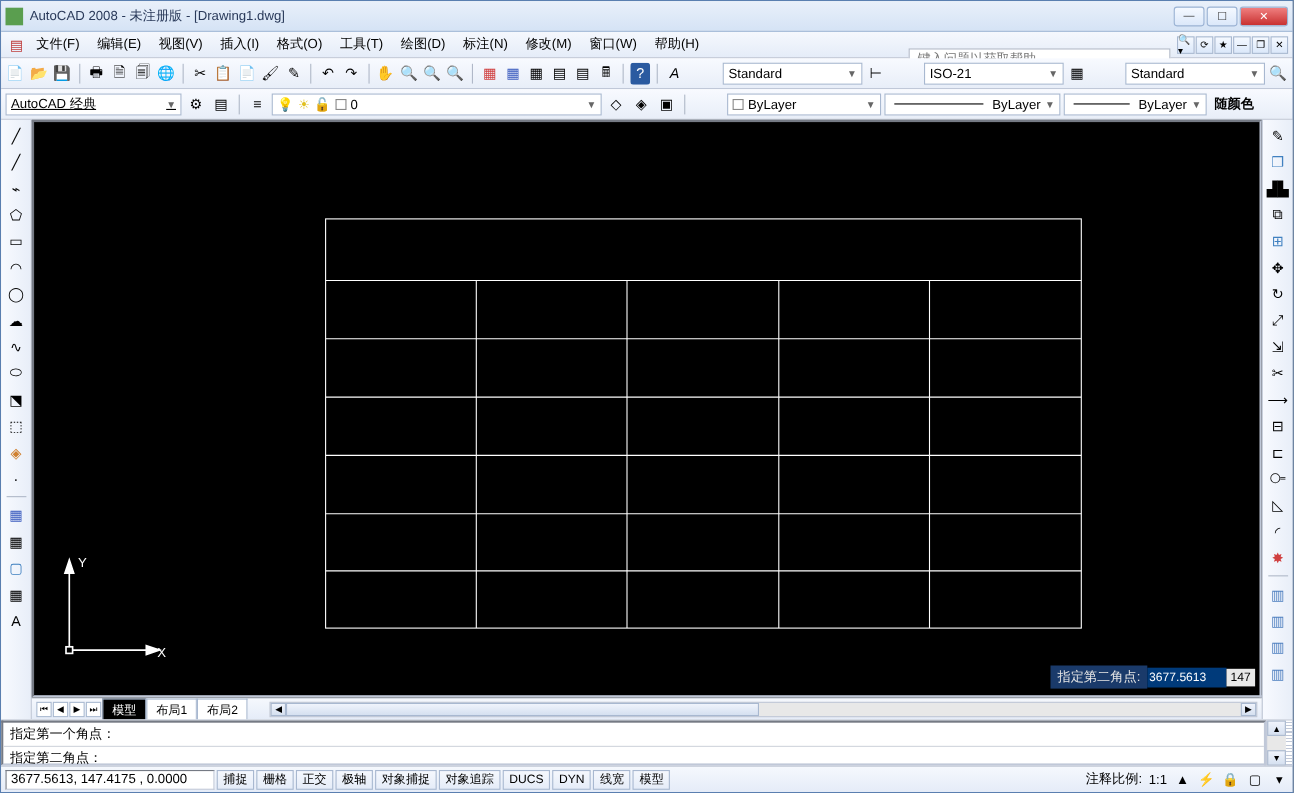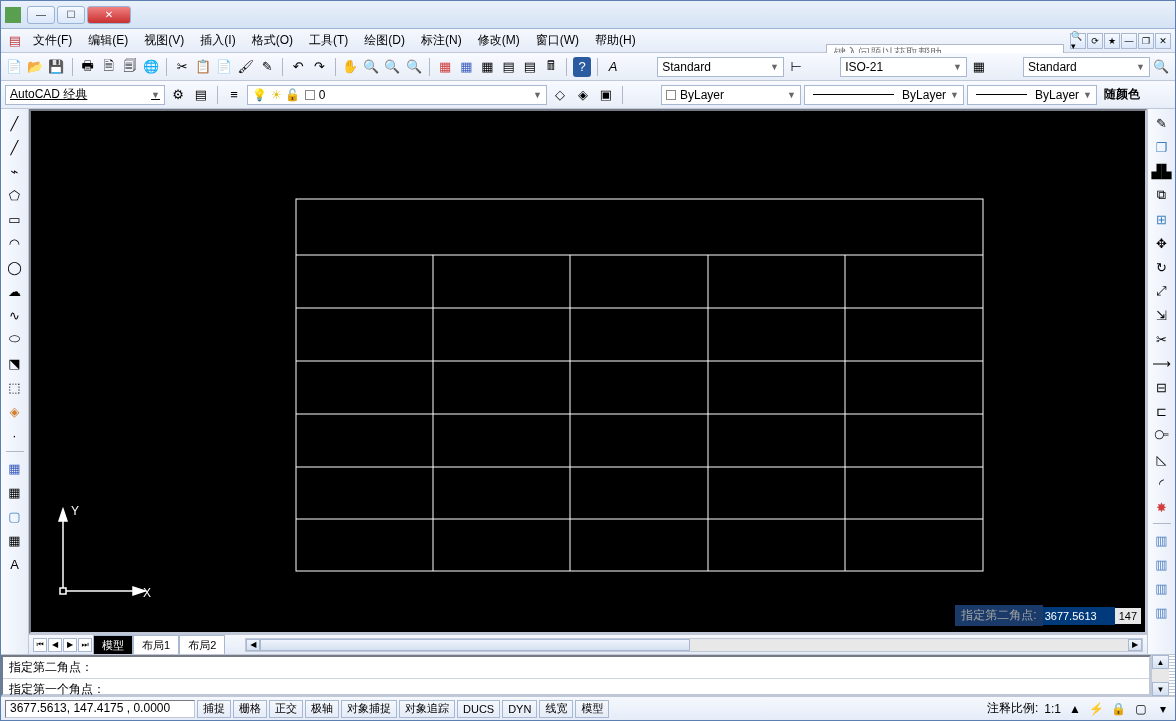--- a/index.html
+++ b/index.html
@@ -24,21 +24,21 @@
 .workspace-combo { width: 160px; text-decoration: underline; }
 .main-area { flex: 1; display: flex; background: #e8e8e8; min-height:0; }
 .vtoolbar { width: 28px; background: linear-gradient(90deg,#f8faff,#e8eef8); border-right: 1px solid #c0c8d8; display: flex; flex-direction: column; align-items: center; padding: 4px 0; gap: 4px; }
 .vtoolbar.right { border-right:none; border-left:1px solid #c0c8d8; }
 .vt-btn { width: 20px; height: 20px; display:flex; align-items:center; justify-content:center; cursor:pointer; font-size:13px; border:1px solid transparent; }
 .vt-sep { height:1px; width:18px; background:#b0b8c8; margin:2px 0;}
 .canvas-wrap { flex: 1; display: flex; flex-direction: column; min-width:0;}
 .canvas { flex: 1; background: #000; position: relative; border:2px inset #c0c8d8;}
 .canvas svg { position:absolute; inset:0; width:100%; height:100%;}
 .canvas .prompt-box { position:absolute; right:4px; bottom:6px; display:flex; align-items:center; gap:0;}
-.canvas .prompt-label { background:#1a3a6a; color:#a3a3a3; padding:2px 6px; font-size:12px;}
+.canvas .prompt-label { background:#1a3a6a; color:#e5e5e5; padding:2px 6px; font-size:12px;}
 .canvas .prompt-input { width:72px; height:18px; background:#003a7a; color:#fff; border:none; padding:0 2px; font-size:11px;}
 .canvas .prompt-extra { background:#e8e8e8; color:#000; padding:2px 4px; font-size:11px;}
 .tabs-row { height: 20px; background: linear-gradient(#f5f8fd,#e5ecf8); display:flex; align-items:center; border-top:1px solid #c0c8d8; padding:0 4px;}
 .tab-nav { width:14px; height:14px; border:1px solid #a8b8d0; background:#fff; display:flex; align-items:center; justify-content:center; font-size:8px; cursor:pointer; margin-right:1px;}
 .tab { padding:2px 8px; background:#fff; border:1px solid #a8b8d0; border-bottom:none; font-size:11px; cursor:pointer;}
 .tab.active { background:#000; color:#fff;}
 .tabs-row .hscroll { flex:1; margin-left:20px; height:14px; background:#e8e8e8; border:1px solid #c0c8d8; position:relative;}
 .tabs-row .hscroll .thumb { position:absolute; left:0; width:430px; height:100%; background:linear-gradient(#f0f4fc,#d5e0f0); border:1px solid #a8b8d0;}
 .tabs-row .hscroll .arr { position:absolute; top:0; width:14px; height:100%; background:linear-gradient(#f0f4fc,#d5e0f0); border:1px solid #a8b8d0; display:flex; align-items:center; justify-content:center; font-size:8px;}
 .command-area { height: 42px; background:#fff; border-top:1px solid #c0c8d8; display:flex;}
@@ -52,20 +52,21 @@
 .statusbar .coords { width:190px; height:18px; border:1px inset #c0c8d8; background:#fff; padding:0 4px; display:flex; align-items:flex-start; font-size:11px;}
 .sb-toggle { height:18px; padding:0 5px; border:1px solid #a8b8d0; background:linear-gradient(#f5f8fd,#e5ecf8); display:flex; align-items:center; font-size:11px; cursor:pointer;}
 .statusbar .right-group { margin-left:auto; display:flex; align-items:center; gap:6px;}
 .sb-ico { width:16px; height:16px; display:flex; align-items:center; justify-content:center; font-size:12px; cursor:pointer;}
 </style>
 </head>
 <body>
 
 <div class="titlebar">
   <span class="icon"></span>
+  <span class="title">AutoCAD 2008 - 未注册版 - [Drawing1.dwg]</span>
   <div class="win-btns">
     <div class="win-btn">—</div>
     <div class="win-btn">☐</div>
     <div class="win-btn close">✕</div>
   </div>
 </div>
 
 <div class="menubar">
   <span class="tb-btn" style="color:#c04040;">▤</span>
   <span class="mi">文件(F)</span>
@@ -276,22 +277,22 @@
     <span class="vt-sep"></span>
     <span class="vt-btn" style="color:#5080c0;">▥</span>
     <span class="vt-btn" style="color:#5080c0;">▥</span>
     <span class="vt-btn" style="color:#5080c0;">▥</span>
     <span class="vt-btn" style="color:#5080c0;">▥</span>
   </div>
 </div>
 
 <div class="command-area">
   <div class="command-lines">
+    <div class="cl">指定第一个角点：</div>
     <div class="cl">指定第二角点：</div>
-    <div class="cl">指定第一个角点：</div>
   </div>
   <div class="command-vscroll">
     <span class="arr">▲</span>
     <div style="flex:1;"></div>
     <span class="arr">▼</span>
   </div>
   <div class="command-grip"></div>
 </div>
 
 <div class="statusbar">

